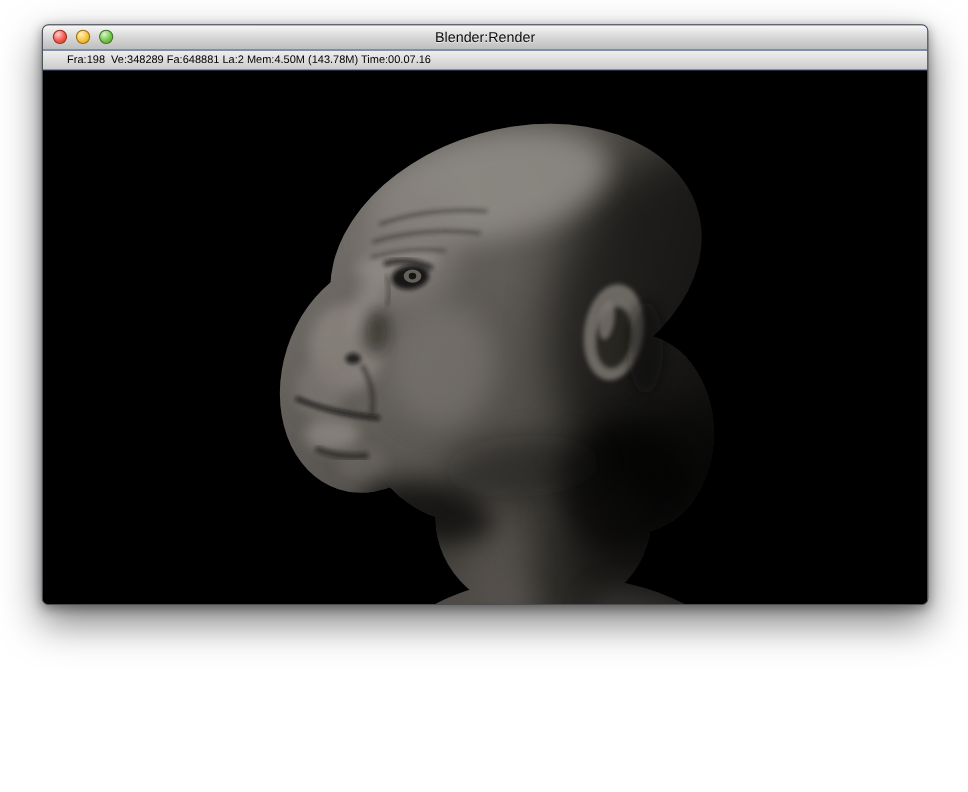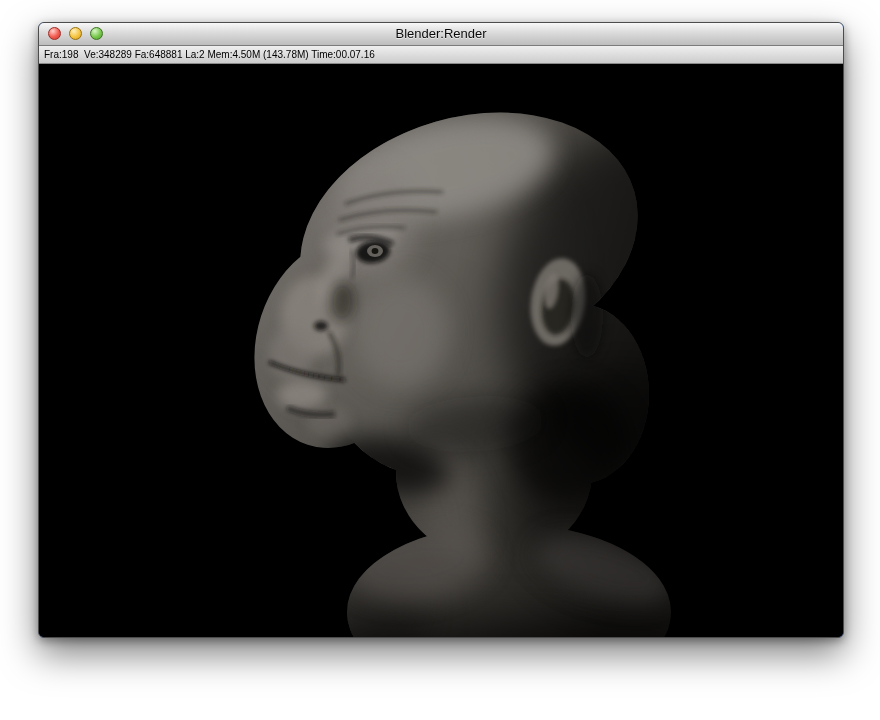--- a/index.html
+++ b/index.html
@@ -3,21 +3,21 @@
 <meta charset="utf-8">
 <style>
   html,body{margin:0;padding:0;}
   body{
     width:880px;height:720px;
     background:#ffffff;
     font-family:"Liberation Sans", sans-serif;
     position:relative;overflow:hidden;
   }
   .window{
-    position:absolute;left:38px;top:22px;width:806px;height:616px;
+    position:absolute;left:38px;top:22px;width:806px;height:528px;
     background:#3b82f6;
     border:1px solid #4c4c4c;border-radius:6px;
     box-sizing:border-box;overflow:hidden;
     box-shadow:0 16px 36px rgba(0,0,0,.50), 0 3px 10px rgba(0,0,0,.35);
   }
   .titlebar{
     height:22px;position:relative;
     background:linear-gradient(#f8f8f8,#dadada 45%,#bdbdbd);
     border-bottom:1px solid #7b7b7b;
   }
@@ -37,21 +37,21 @@
   }
   .light.green{
     background:radial-gradient(circle at 35% 28%, #d9f6cb 0%, #78c84c 55%, #4f9c2e 100%);
     border:1px solid #3d7322;
   }
   .statsbar{
     height:17px;
     background:linear-gradient(#efefef,#cccccc);
     border-bottom:1px solid #8a8a8a;
     font-size:10px;line-height:17px;color:#000;
-    padding-left:5px;white-space:pre;
+    padding-left:22px;white-space:pre;
     box-sizing:content-box;
   }
   .canvas{
     height:641px;background:#000;position:relative;overflow:hidden;
   }
   .canvas svg{position:absolute;left:0;top:0;display:block;}
   .bottombar{
     height:9px;
     background:linear-gradient(#ececec,#c2c2c2);
     border-top:1px solid #979797;

